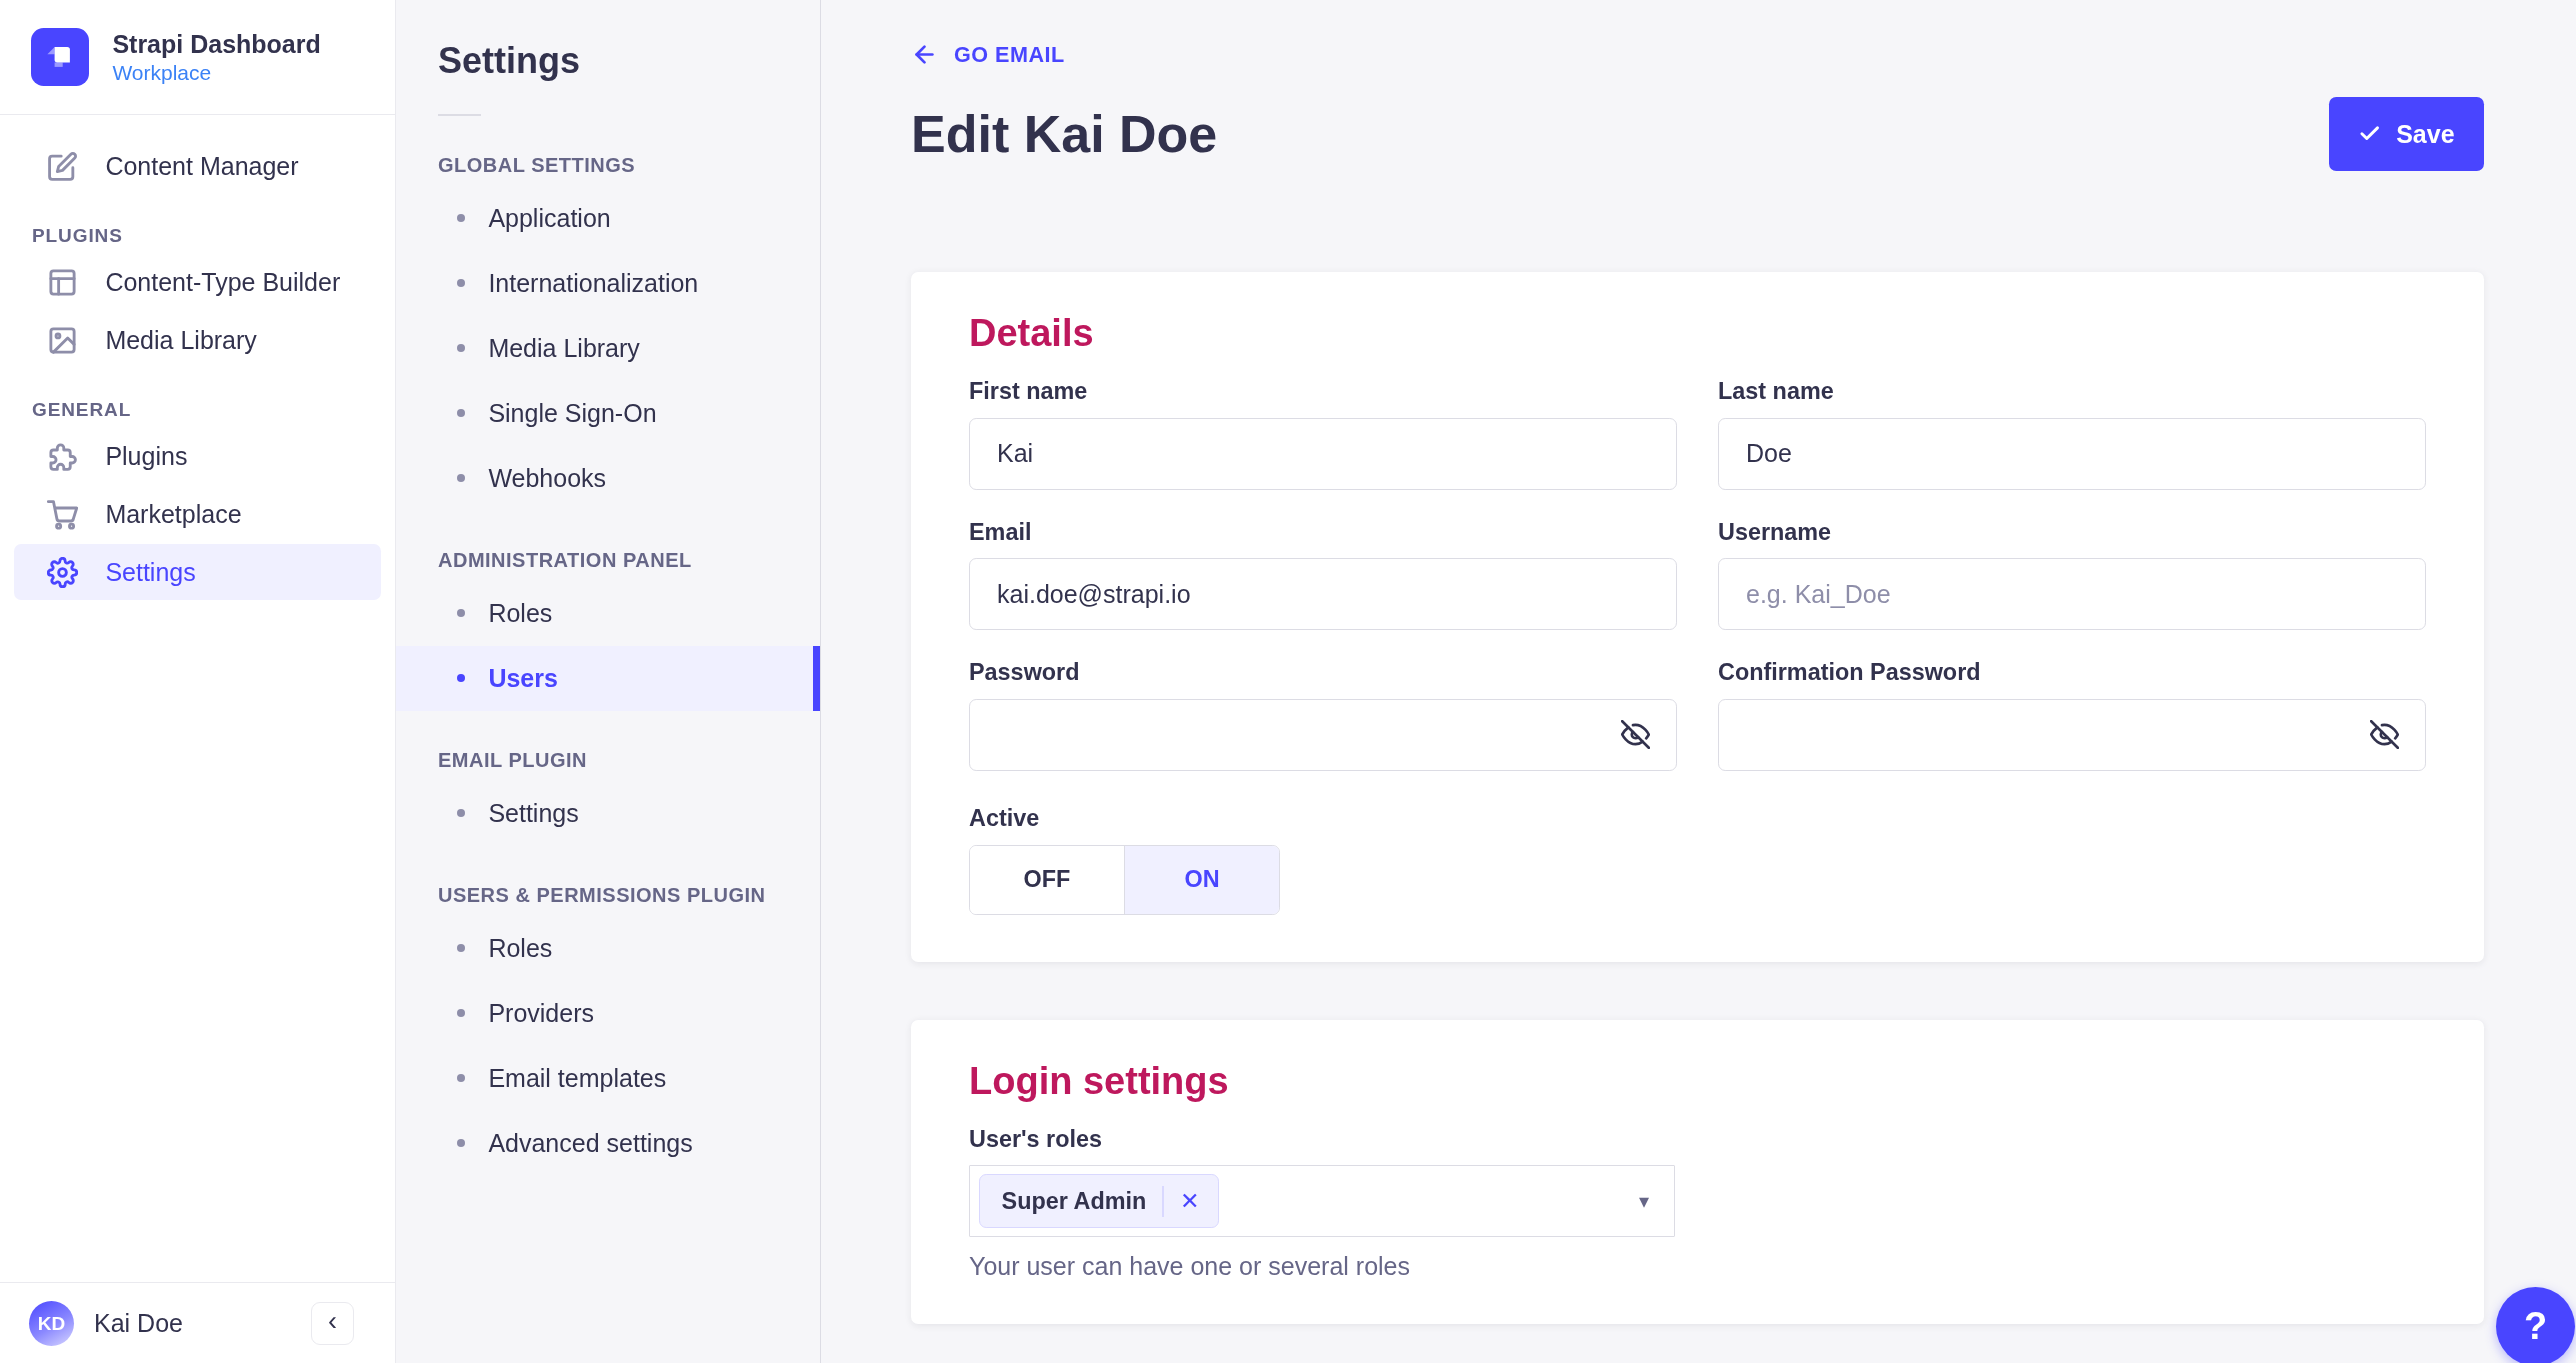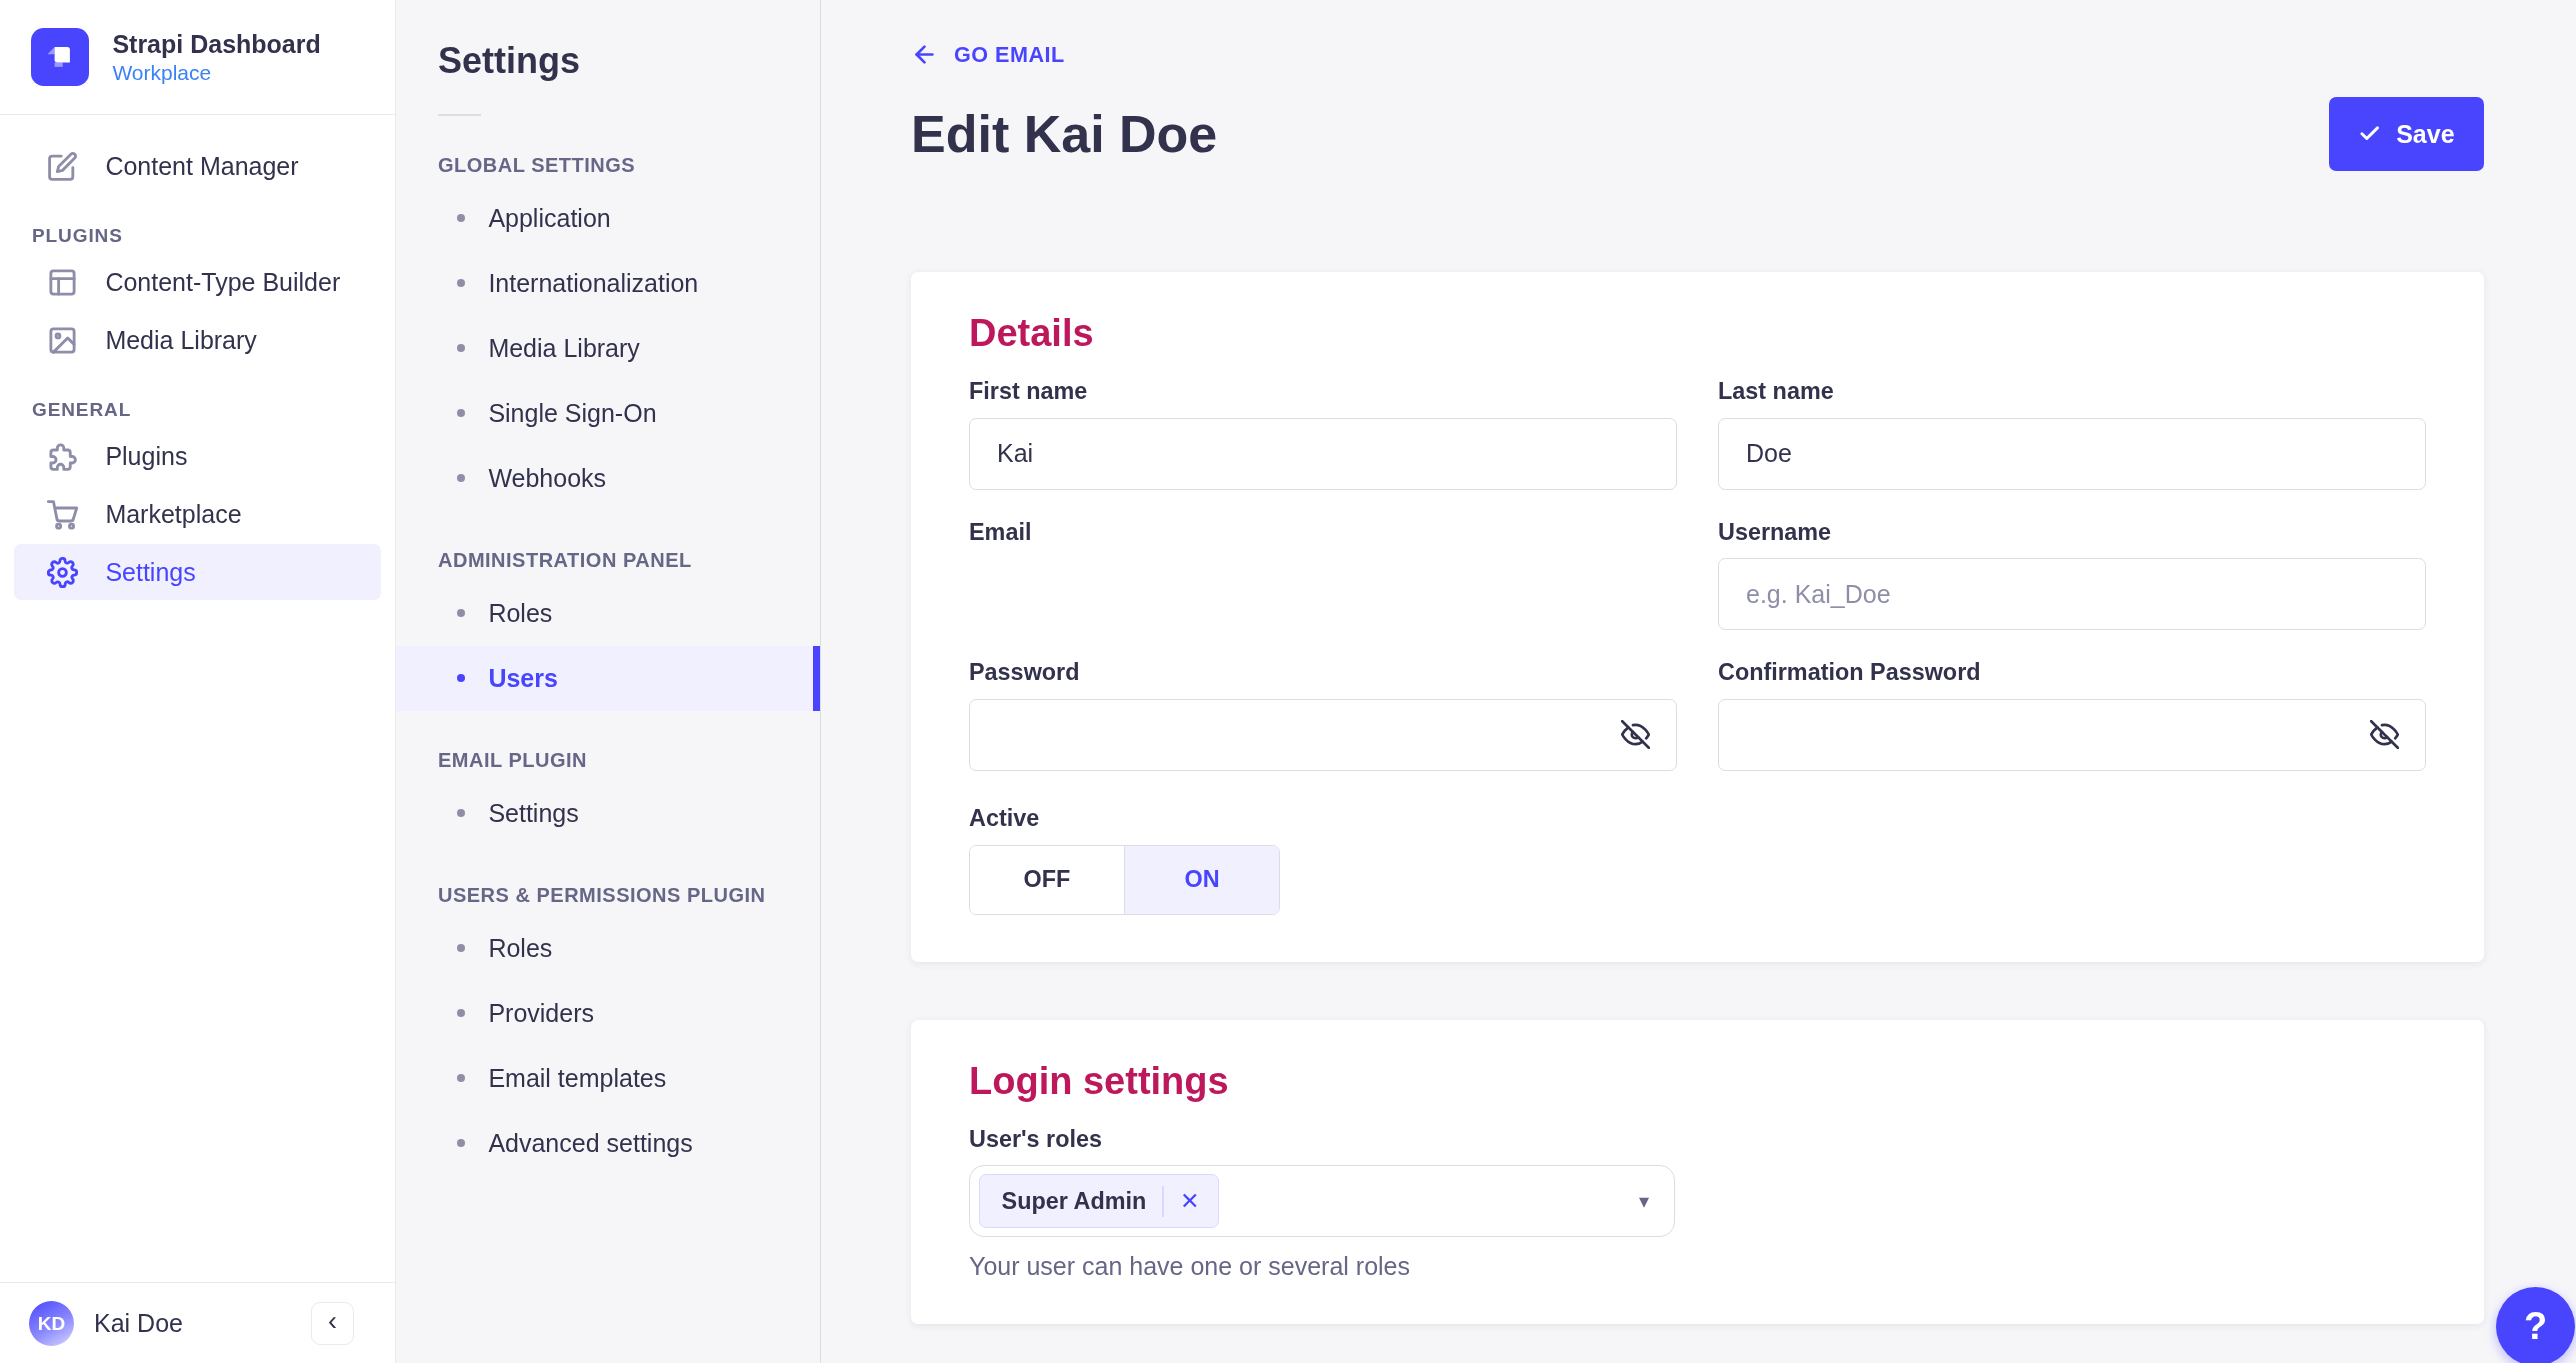--- a/index.html
+++ b/index.html
@@ -56,21 +56,21 @@
   .eye-btn { position:absolute; right:23.4px; top:50%; transform:translateY(-50%); background:none; border:none; cursor:pointer; width:36px; height:36px; display:flex; align-items:center; justify-content:center; }
   .eye-btn svg { width:29px; height:29px; stroke:#32324d; fill:none; stroke-width:2.2; stroke-linecap:round; stroke-linejoin:round; }
 
   .toggle-wrap { margin-top:5.4px; }
   .toggle { display:flex; width:311px; height:70px; border:1.8px solid #dcdce4; border-radius:7.2px; overflow:hidden; background:#fff; }
   .toggle .opt { flex:1; display:flex; align-items:center; justify-content:center; font-size:23.4px; font-weight:bold; cursor:pointer; }
   .toggle .opt-off { color:#32324d; background:#fff; }
   .toggle .opt-on { color:#4945ff; background:#f0f0ff; border-left:1.8px solid #dcdce4; }
 
   .card-login { margin-top:58px; padding-bottom:43px; }
-  .select { position:relative; width:706px; height:72px; border:1.8px solid #dcdce4; border-radius:15px; background:#fff; display:flex; align-items:center; padding:0 49px 0 9px; cursor:pointer; }
+  .select { position:relative; width:706px; height:72px; border:1.8px solid #dcdce4; border-radius:1px; background:#fff; display:flex; align-items:center; padding:0 49px 0 9px; cursor:pointer; }
   .role-tag { display:flex; align-items:center; gap:16px; background:#f0f0ff; border:1.8px solid #d9d8ff; border-radius:7.2px; height:54px; padding:0 18px 0 21.6px; }
   .role-tag .tag-label { font-size:23.4px; font-weight:bold; color:#32324d; }
   .role-tag .sep { width:1.8px; height:31px; background:#d9d8ff; }
   .role-tag .x { font-size:23.4px; color:#4945ff; cursor:pointer; line-height:1; }
   .select .caret { position:absolute; right:25px; top:50%; transform:translateY(-50%); font-size:20px; color:#666687; }
   .hint { font-size:25px; color:#666687; margin-top:14.4px; }
 
   .help-fab { position:fixed; left:2496px; top:1287px; width:79px; height:79px; border-radius:50%; background:#4945ff; border:none; color:#fff; font-size:38px; font-weight:bold; display:flex; align-items:center; justify-content:center; cursor:pointer; box-shadow:0 3.6px 10.8px rgba(73,69,255,0.35); font-family:"Liberation Sans",sans-serif; }
 </style>
 </head>
@@ -256,20 +256,23 @@
 
         <div>
           <label class="field-label">Last name</label>
           <div class="tbox">
             <input type="text" value="Doe" style="">
           </div>
         </div>
 
         <div>
           <label class="field-label">Email</label>
+          <div class="tbox">
+            <input type="text" value="kai.doe@strapi.io" style="">
+          </div>
         </div>
 
         <div>
           <label class="field-label">Username</label>
           <div class="tbox">
             <input type="text" placeholder="e.g. Kai_Doe" style="">
           </div>
         </div>
 
         <div>

